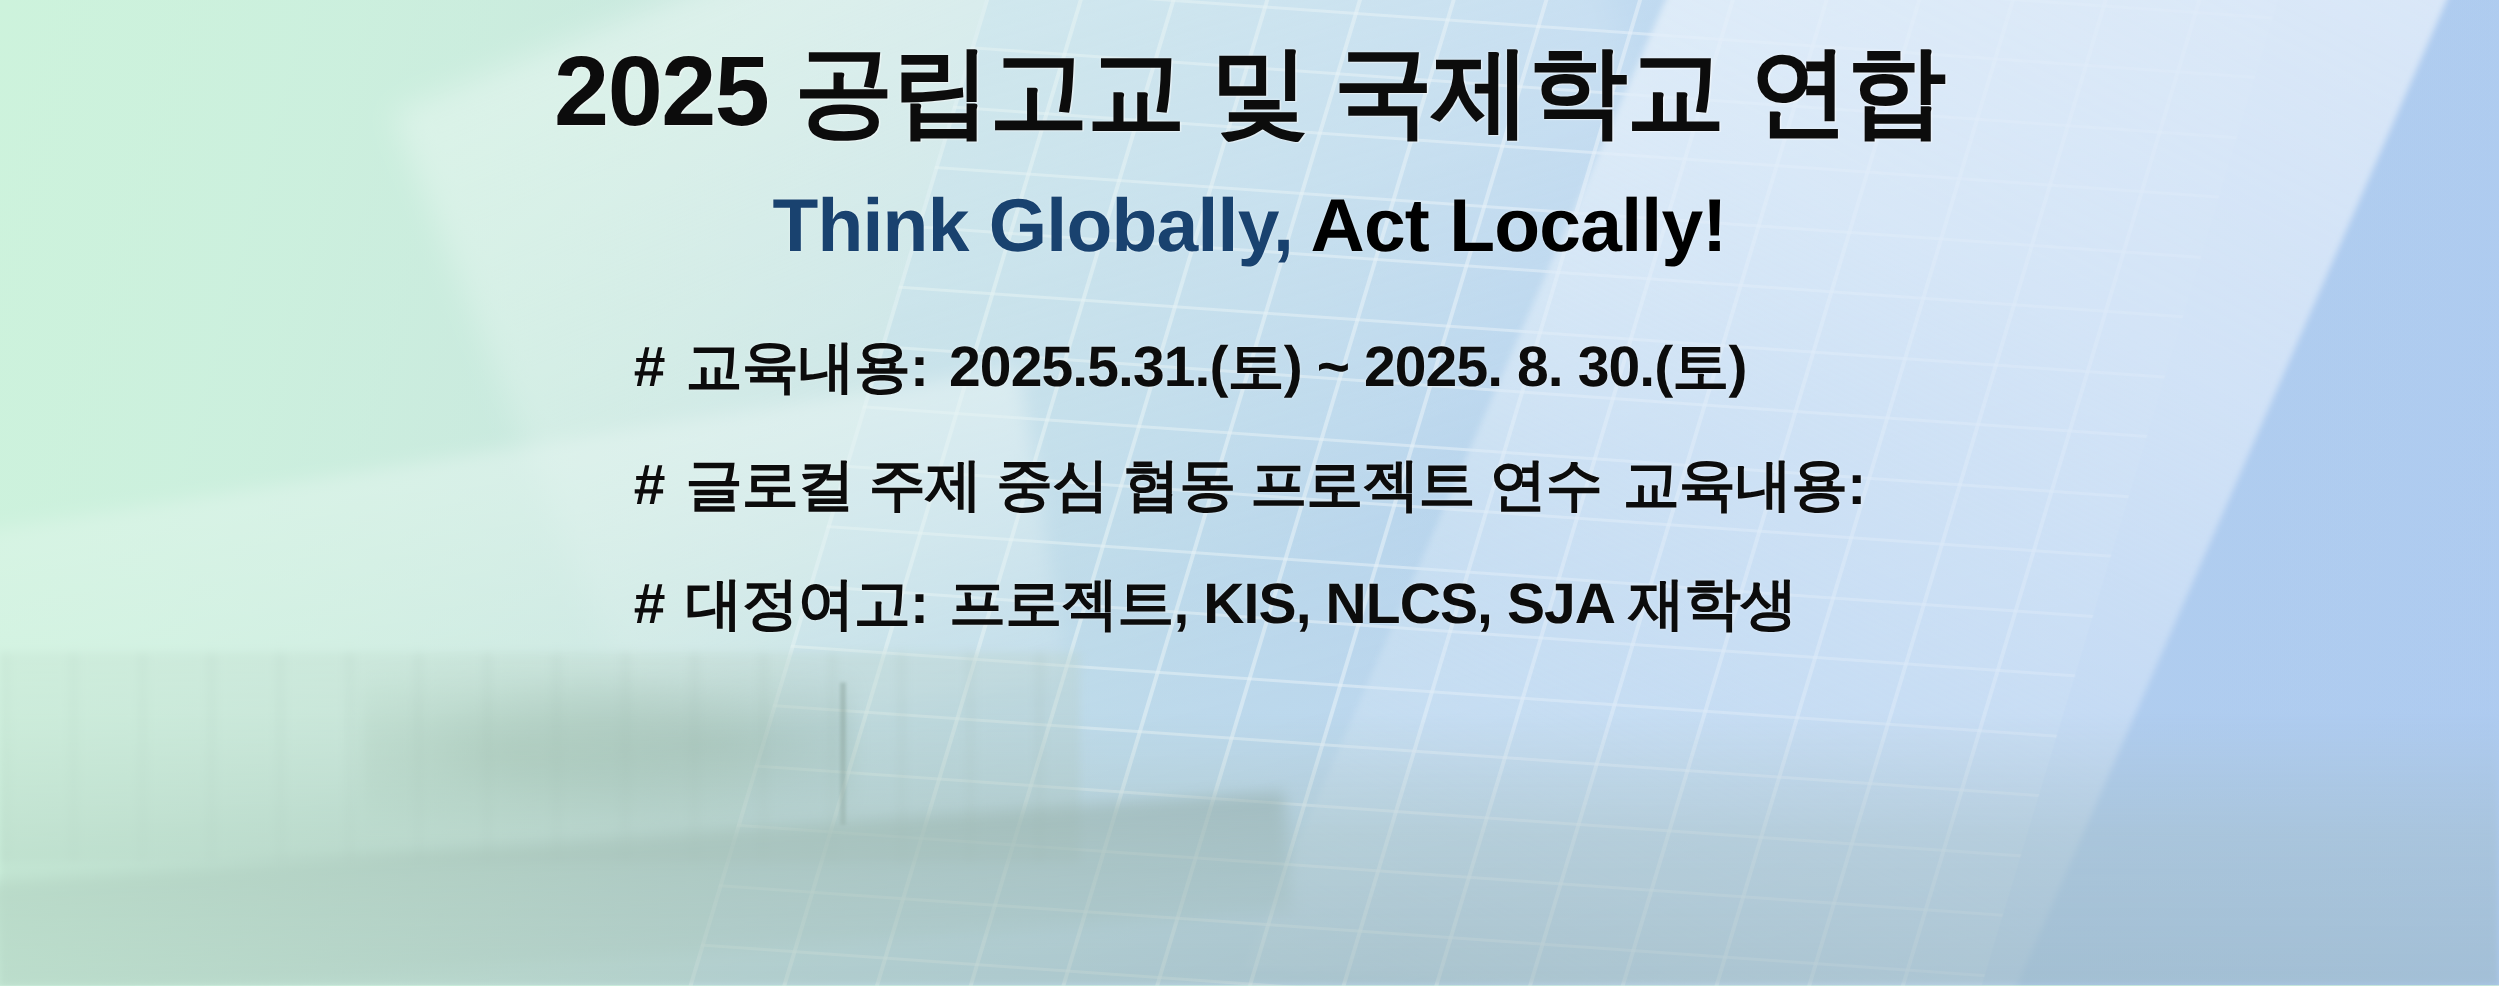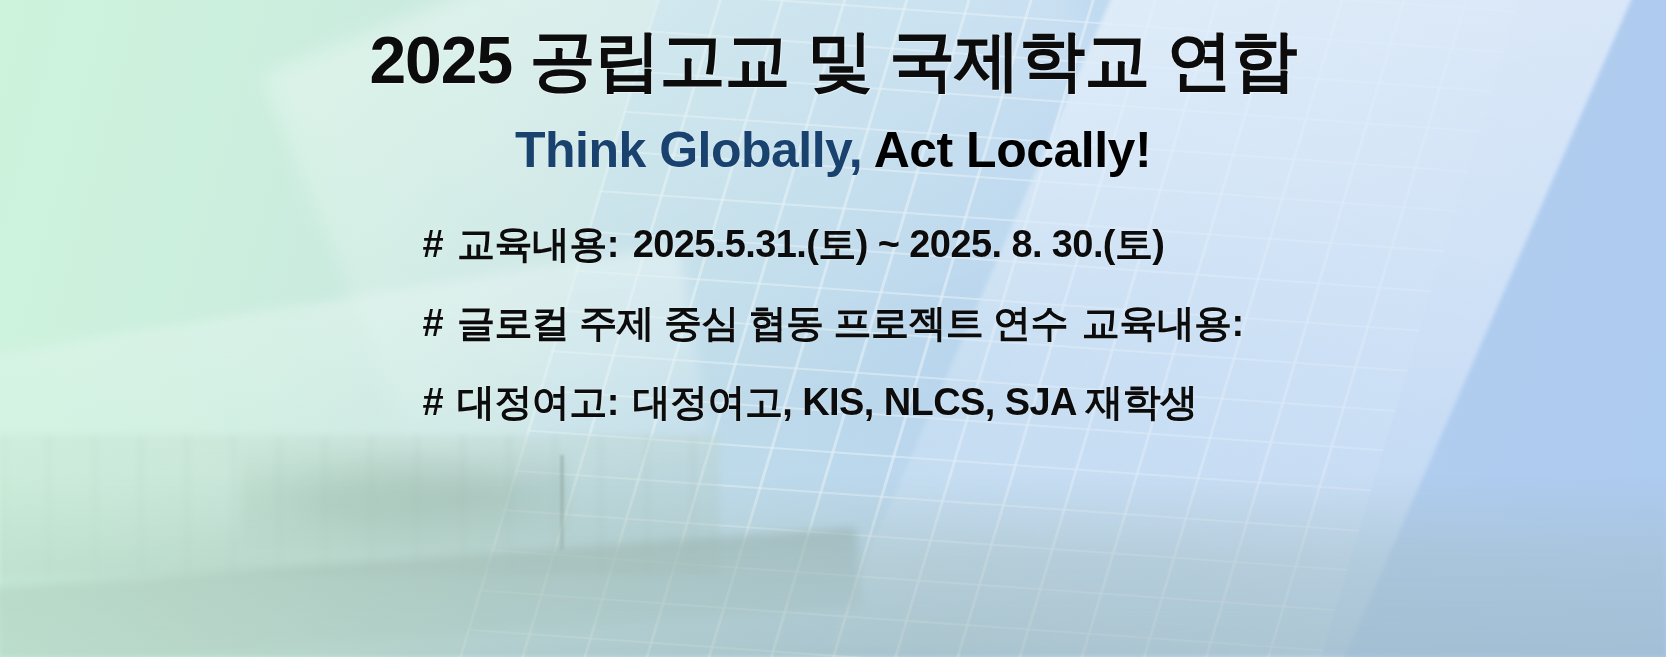--- a/index.html
+++ b/index.html
@@ -217,18 +217,18 @@
 
       <div class="info-line">
         <span class="hash">#</span>
         <span>글로컬 주제 중심 협동 프로젝트 연수</span>
         <span>교육내용:</span>
       </div>
 
       <div class="info-line">
         <span class="hash">#</span>
         <span>대정여고:</span>
-        <span>대정여고, KIS, NLCS, SJA 재학생</span>
+        <span>프로젝트, KIS, NLCS, SJA 재학생</span>
       </div>
 
     </div>
   </div>
 </div>
 
 </body></html>

